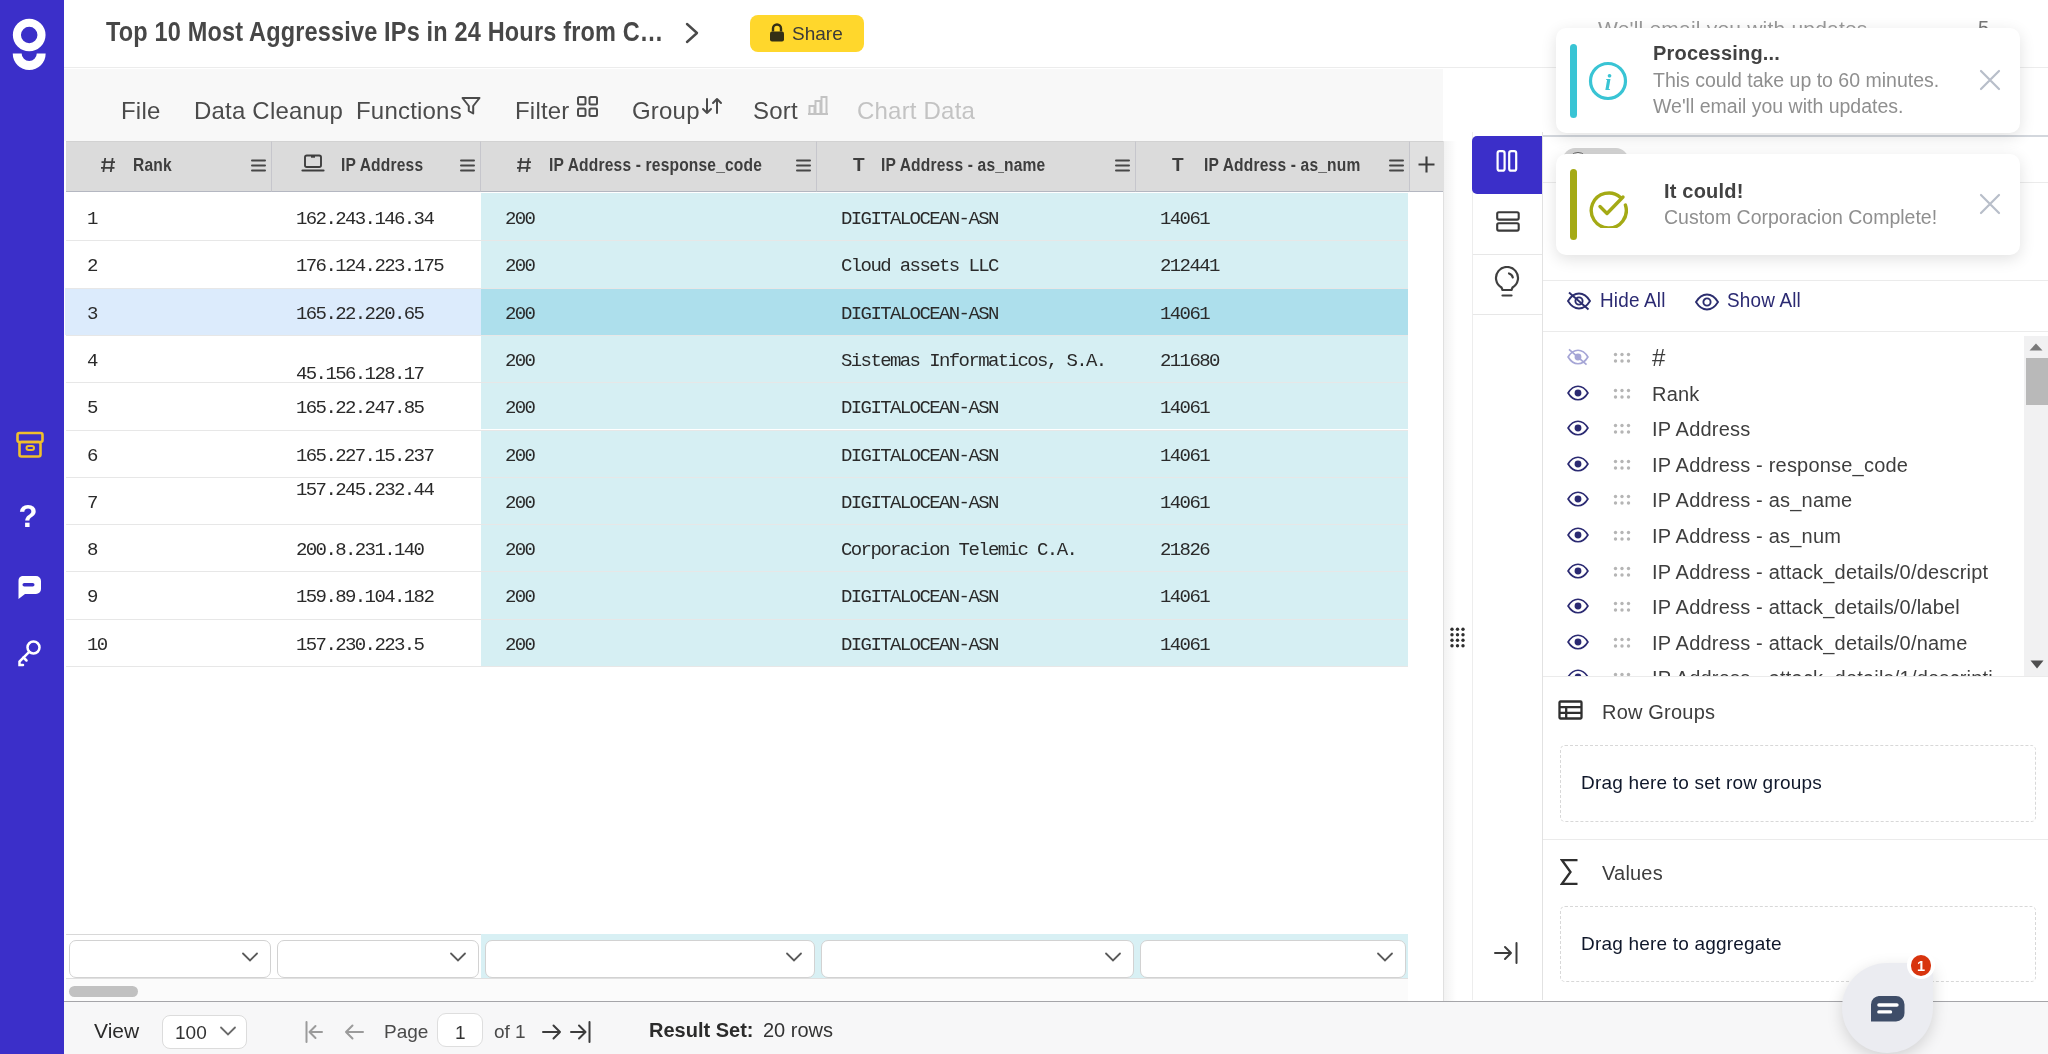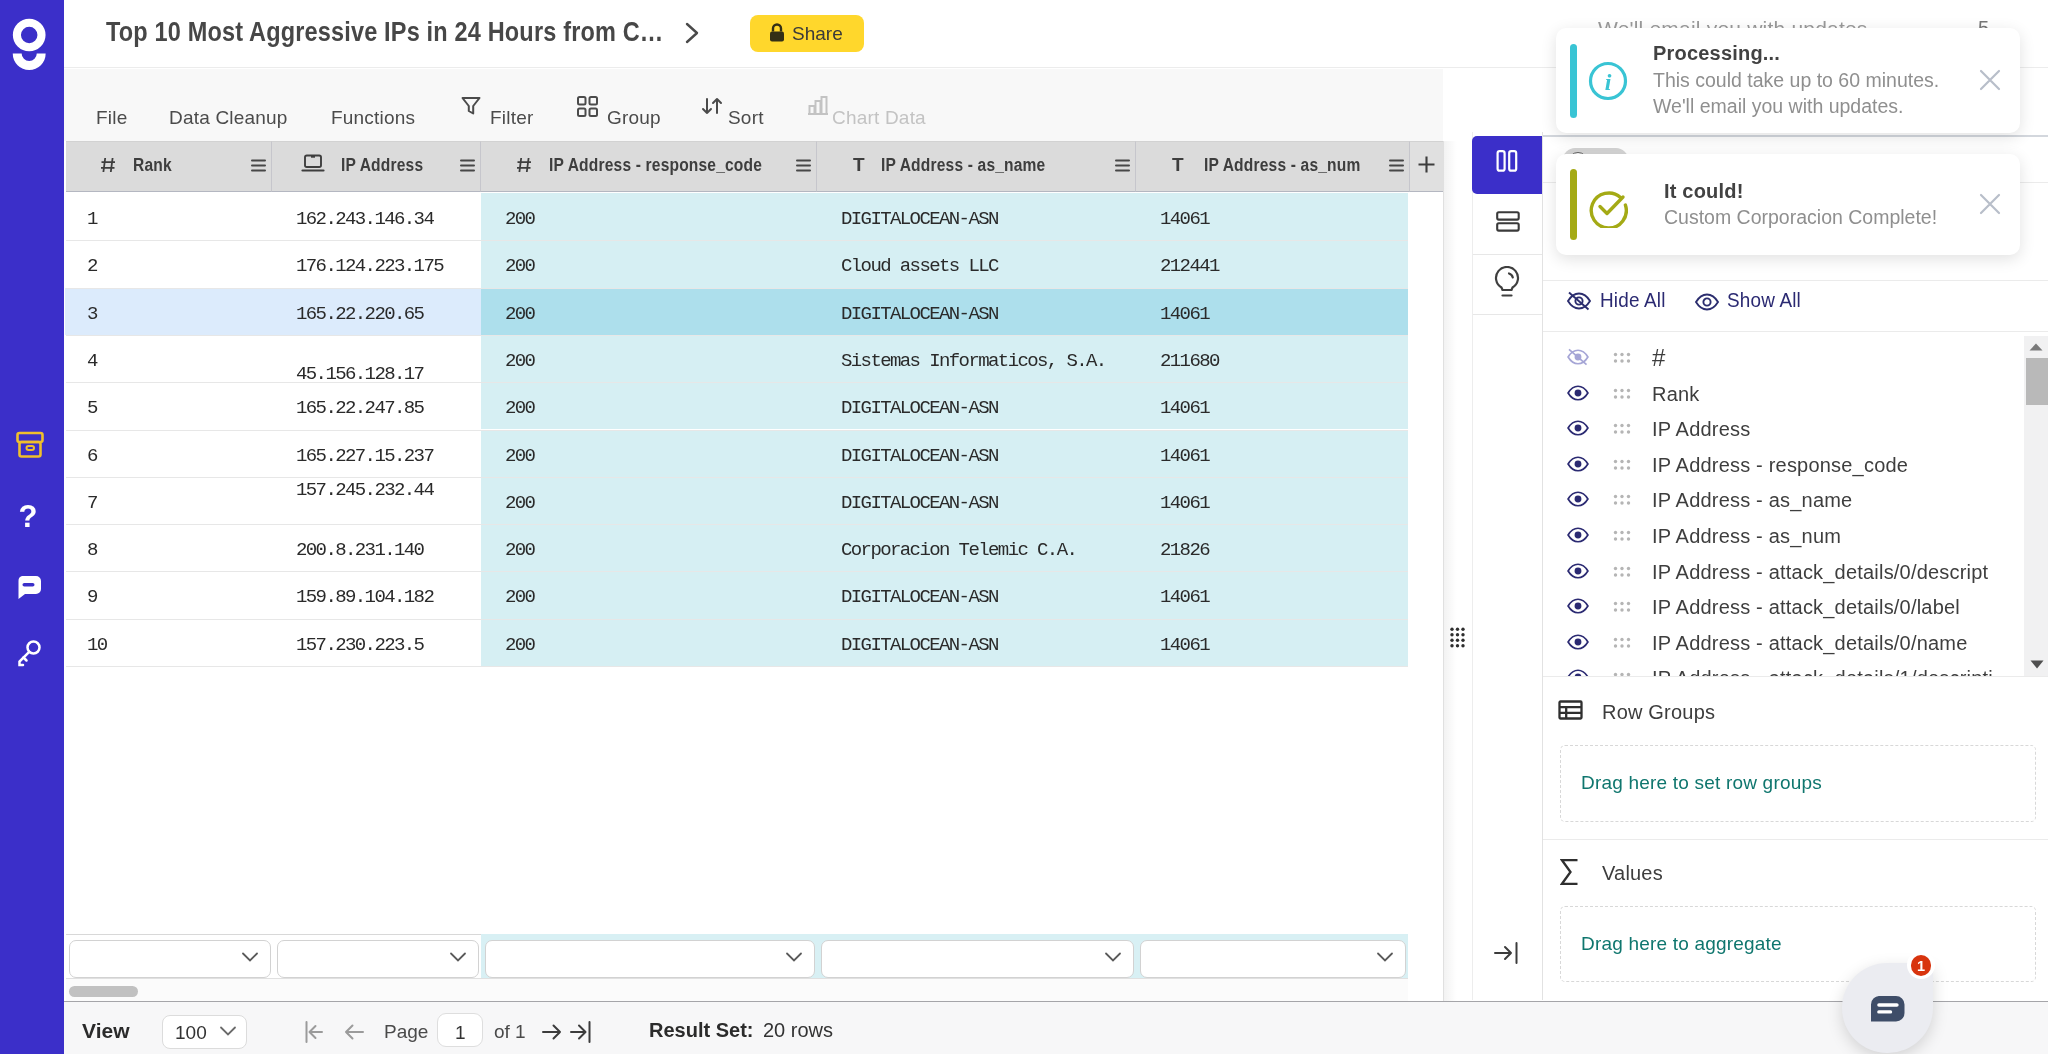--- a/index.html
+++ b/index.html
@@ -6,37 +6,37 @@
   html,body { width:2048px; height:1054px; overflow:hidden; background:#fff;
     font-family:"Liberation Sans", sans-serif; }
   .abs { position:absolute; }
   #stage { position:relative; width:2048px; height:1054px; }
   #sidebar { left:0; top:0; width:64px; height:1054px; background:#3b2fc9; z-index:3;}
   #topbar { left:64px; top:0; width:1984px; height:68px; background:#fff; border-bottom:1px solid #ececec;}
   #title { left:106px; top:17px; font-size:27px; font-weight:700; color:#474747; letter-spacing:.2px; transform:scaleX(.87); transform-origin:0 0; white-space:nowrap;}
   #sharebtn { left:750px; top:15px; width:114px; height:37px; background:#ffd72c; border-radius:8px; }
   #sharetxt { left:792px; top:23px; font-size:19px; font-weight:400; color:#3a3a3a; }
   #menubar { left:64px; top:69px; width:1379px; height:72px; background:#f8f8f8; }
-  .mitem { top:107px; font-size:19px; color:#4b4b4b; letter-spacing:.2px; }
+  .mitem { top:97px; font-size:24px; color:#4b4b4b; letter-spacing:.2px;margin-left:25px; }
   .hcell { top:141px; height:50.5px; background:#dbdbdb; border-right:1px solid #c6c6cc; border-top:1px solid #d2d2d2; border-bottom:1.5px solid #b4b7c1; z-index:2;}
   .hlabel { top:155px; font-size:18px; font-weight:700; color:#3e3e3e; letter-spacing:.2px; z-index:2; transform:scaleX(.865); transform-origin:0 0; white-space:nowrap;}
   .hicon { z-index:2; }
   .cell { font-family:"Liberation Mono", monospace; font-size:19px; color:#2a2a2a; letter-spacing:-1.6px; font-weight:400; z-index:1;}
   .rline { height:1px; background:#e7e7e7; left:66px; width:1342px; z-index:1;}
   .fbox { top:940px; height:38px; background:#fff; border:1.5px solid #d2d2d2; border-radius:7px; z-index:2;}
   #botbar { left:64px; top:1001px; width:1984px; height:53px; background:#f7f7f8; border-top:1.5px solid #a5a5a9; z-index:2;}
   .btxt { top:1021px; font-size:19px; color:#4a4a4a; z-index:3;}
   #panel { left:1543px; top:132px; width:505px; height:868px; background:#fff; }
   #tabstrip { left:1472px; top:132px; width:71px; height:868px; background:#fff; border-left:1px solid #ededed; border-right:1px solid #e2e2e2;}
   .pline { left:1543px; width:505px; height:1px; background:#ebebeb; z-index:1;}
   .hstext { font-size:21px; font-weight:500; color:#2b2a72; top:288px; letter-spacing:.2px; z-index:1; transform:scaleX(.9); transform-origin:0 0; white-space:nowrap;}
   .litem { font-size:20px; color:#3e3e3e; letter-spacing:.2px; z-index:1;}
   .sect { font-size:20px; color:#3d3d3d; letter-spacing:.2px; z-index:1;}
   .dashbox { left:1560px; width:476px; border:1.5px dashed #d8d8d8; border-radius:5px; z-index:1;}
-  .dragtxt { left:1581px; font-size:19px; color:#0f766e; letter-spacing:.2px; z-index:1;}
+  .dragtxt { left:1581px; font-size:19px; color:#0f172a; letter-spacing:.2px; z-index:1;}
   .toast { left:1556px; width:464px; background:#fff; border-radius:10px;
            box-shadow:0 4px 16px rgba(0,0,0,.12); z-index:10; }
   .ttitle { font-size:20px; font-weight:700; color:#424242; z-index:11; letter-spacing:.2px;}
   .tbody { font-size:19.5px; color:#8f8f8f; z-index:11; letter-spacing:0;}
   .ghost { z-index:5; }
 </style>
 </head>
 <body>
 <div id="stage">
   <div class="abs" id="topbar"></div>
@@ -256,21 +256,21 @@
     </svg>
   <div class="abs fbox" style="left:1140px;width:266px"></div>
   <svg class="abs" style="left:1376px;top:951px;z-index:3" width="18" height="14" viewBox="0 0 18 14">
       <path d="M 2 2.5 L 9 9.5 L 16 2.5" stroke="#5a5a5a" stroke-width="1.8" fill="none" stroke-linecap="round"></path>
     </svg>
 
   <div class="abs" style="left:66px;top:978px;width:1342px;height:23px;background:#fbfbfb;border-top:1px solid #e0e0e0;z-index:1"></div>
   <div class="abs" style="left:69px;top:986px;width:69px;height:11px;background:#c1c1c1;border-radius:5.5px;z-index:2"></div>
 
   <div class="abs" id="botbar"></div>
-  <div class="abs" style="left:82px;top:1019px;font-size:21px;font-weight:700;color:#2b2b2b;z-index:3">View</div>
+  <div class="abs" style="left:94px;top:1019px;font-size:21px;font-weight:400;color:#2b2b2b;z-index:3">View</div>
   <div class="abs" style="left:162px;top:1015px;width:85px;height:34px;background:#fff;border:1px solid #dcdcdc;border-radius:8px;z-index:3"></div>
   <div class="abs" style="left:175px;top:1022px;font-size:19px;color:#333;z-index:4">100</div>
   <svg class="abs" style="left:219px;top:1025px;z-index:4" width="18" height="14" viewBox="0 0 18 14">
       <path d="M 2 2.5 L 9 9.5 L 16 2.5" stroke="#6a6a6a" stroke-width="1.8" fill="none" stroke-linecap="round"></path>
     </svg>
   <svg class="abs" style="left:302px;top:1019px;z-index:3" width="24" height="26" viewBox="0 0 24 26">
       <g stroke="#9b9b9b" stroke-width="2" fill="none" stroke-linecap="round" stroke-linejoin="round">
         <path d="M 4.5 3 V 23 M 20 13 H 8 M 13.5 7 L 7.5 13 L 13.5 19"></path>
       </g>
     </svg>

